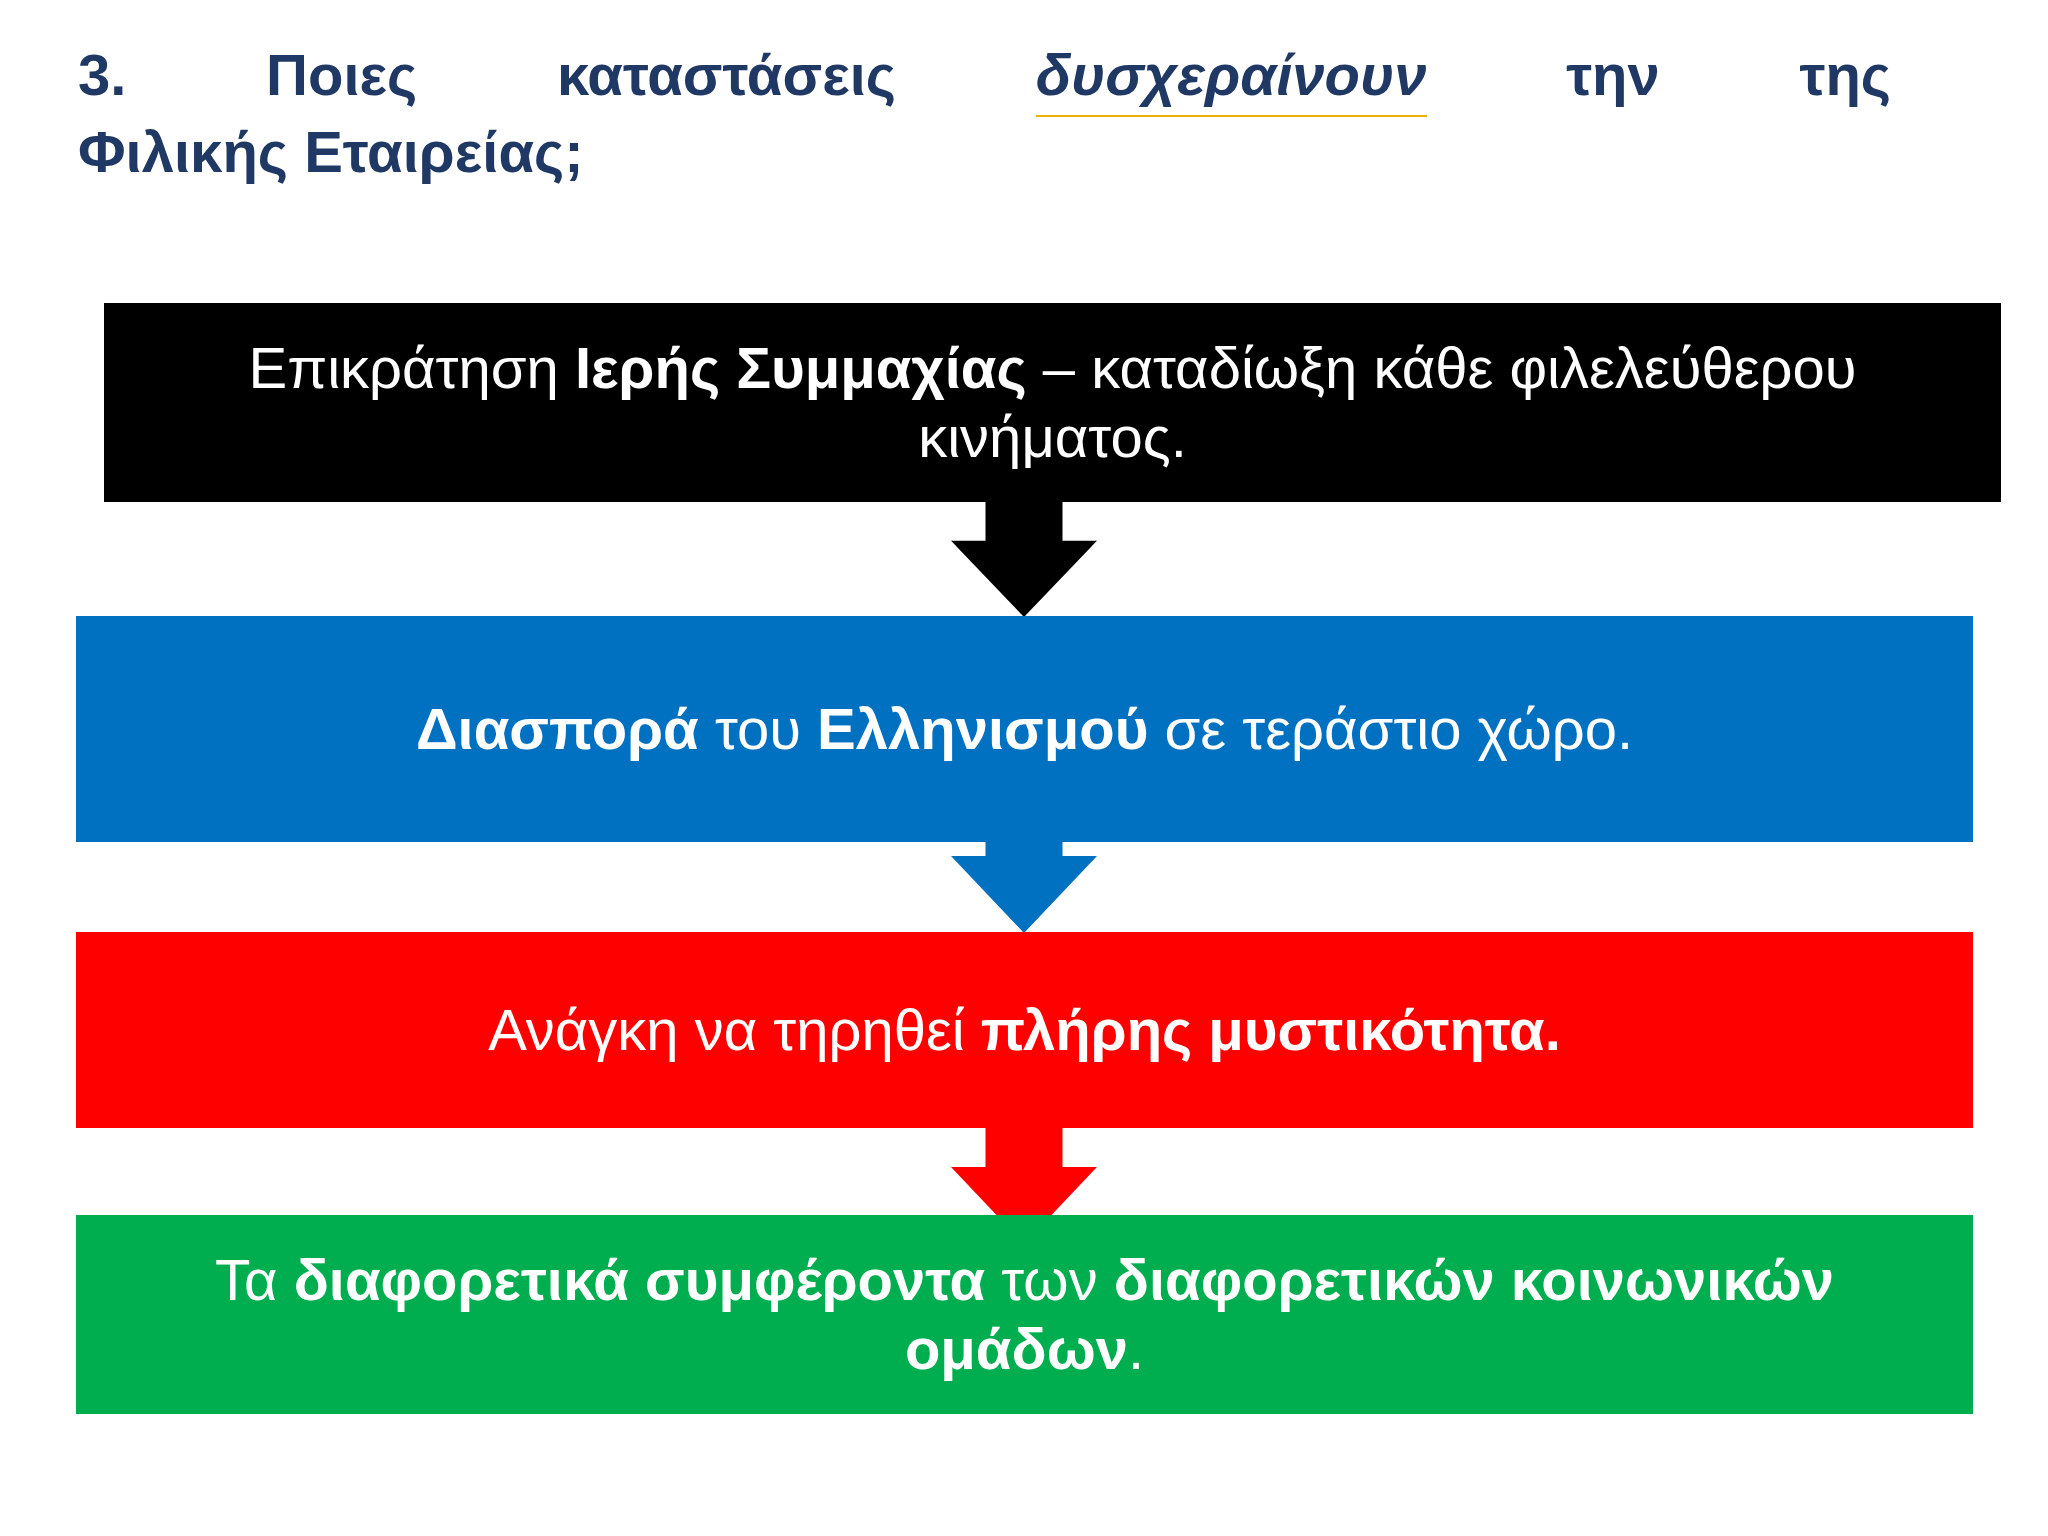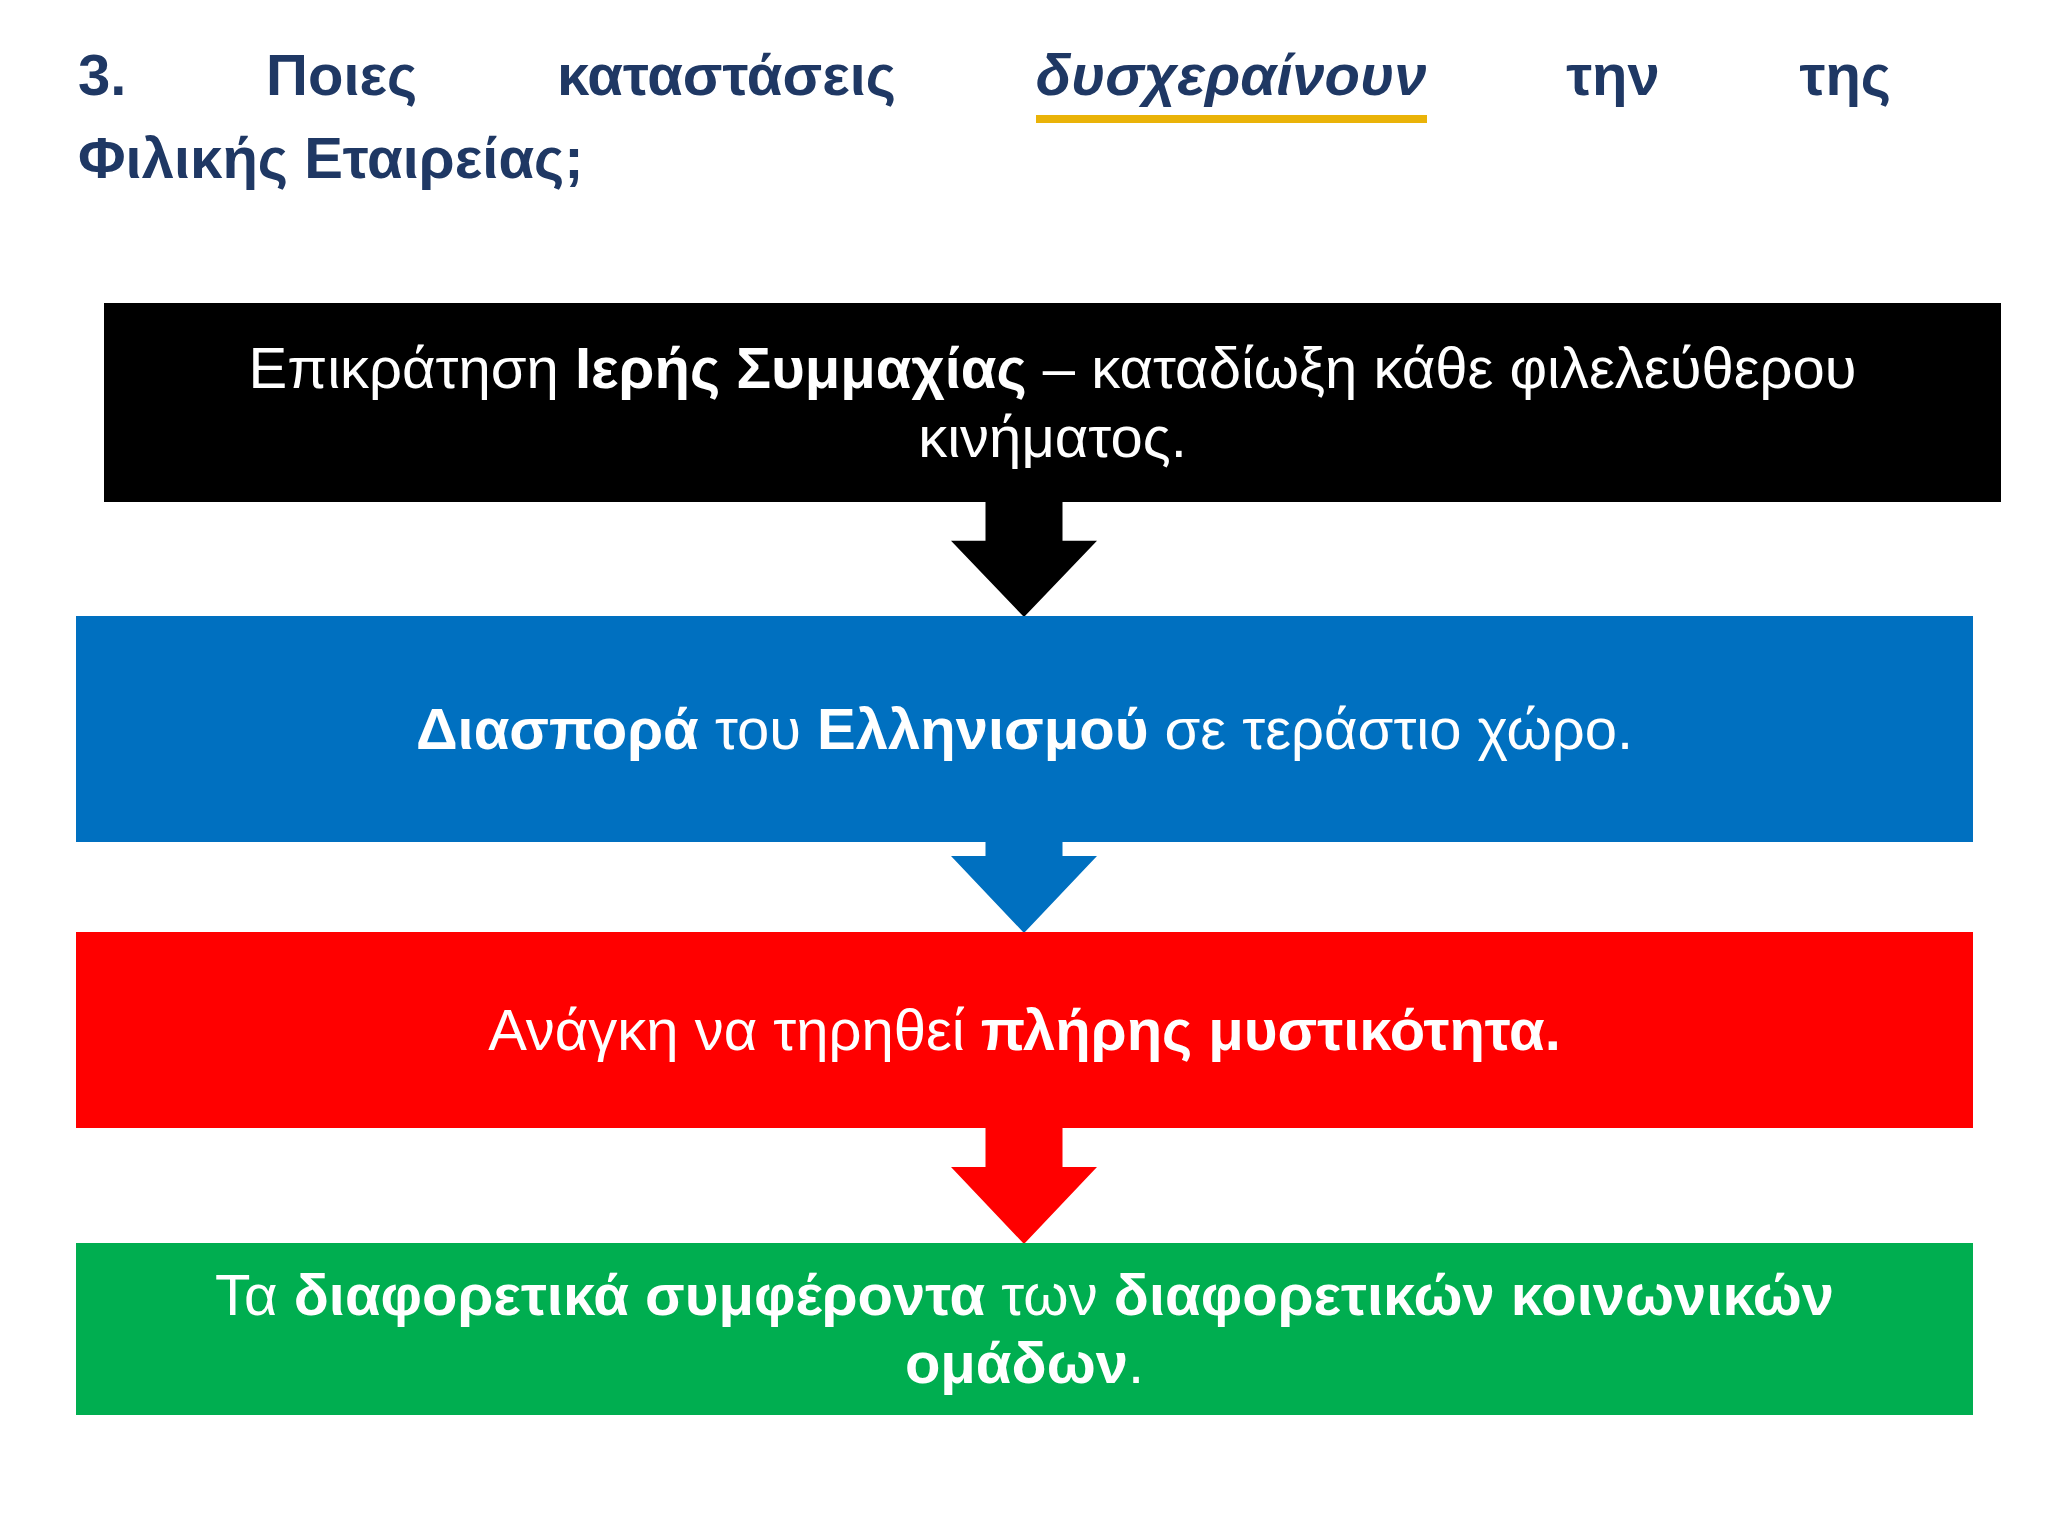--- a/index.html
+++ b/index.html
@@ -26,21 +26,21 @@
   .title-line1 {
     display: flex;
     justify-content: space-between;
     white-space: nowrap;
   }
   .title-line2 {
     white-space: nowrap;
   }
   .emph {
     font-style: italic;
-    border-bottom: 8px solid #eab308;
+    border-bottom: 2px solid #eab308;
     padding-bottom: 4px;
   }
 
   
   .box {
     position: absolute;
     left: 76px;
     width: 1897px;
     color: #ffffff;
     display: flex;
@@ -50,21 +50,21 @@
     text-align: center;
     font-size: 58px;
     line-height: 1.18;
   }
   .box-line { white-space: nowrap; }
   .b { font-weight: bold; }
 
   .box-black { top: 303px;  height: 199px; background: #000000; margin-left: 28px; }
   .box-blue  { top: 616px;  height: 226px; background: #0070C0; }
   .box-red   { top: 932px;  height: 196px; background: #FF0000; }
-  .box-green { top: 1243px; height: 172px; background: #00AE50; }
+  .box-green { top: 1215px; height: 199px; background: #00AE50; }
 
   
   .arrow {
     position: absolute;
     left: 951px;
     width: 146px;
     display: block;
   }
   .arrow-1 { top: 502px;  height: 115px; }
   .arrow-2 { top: 817px;  height: 116px; }

